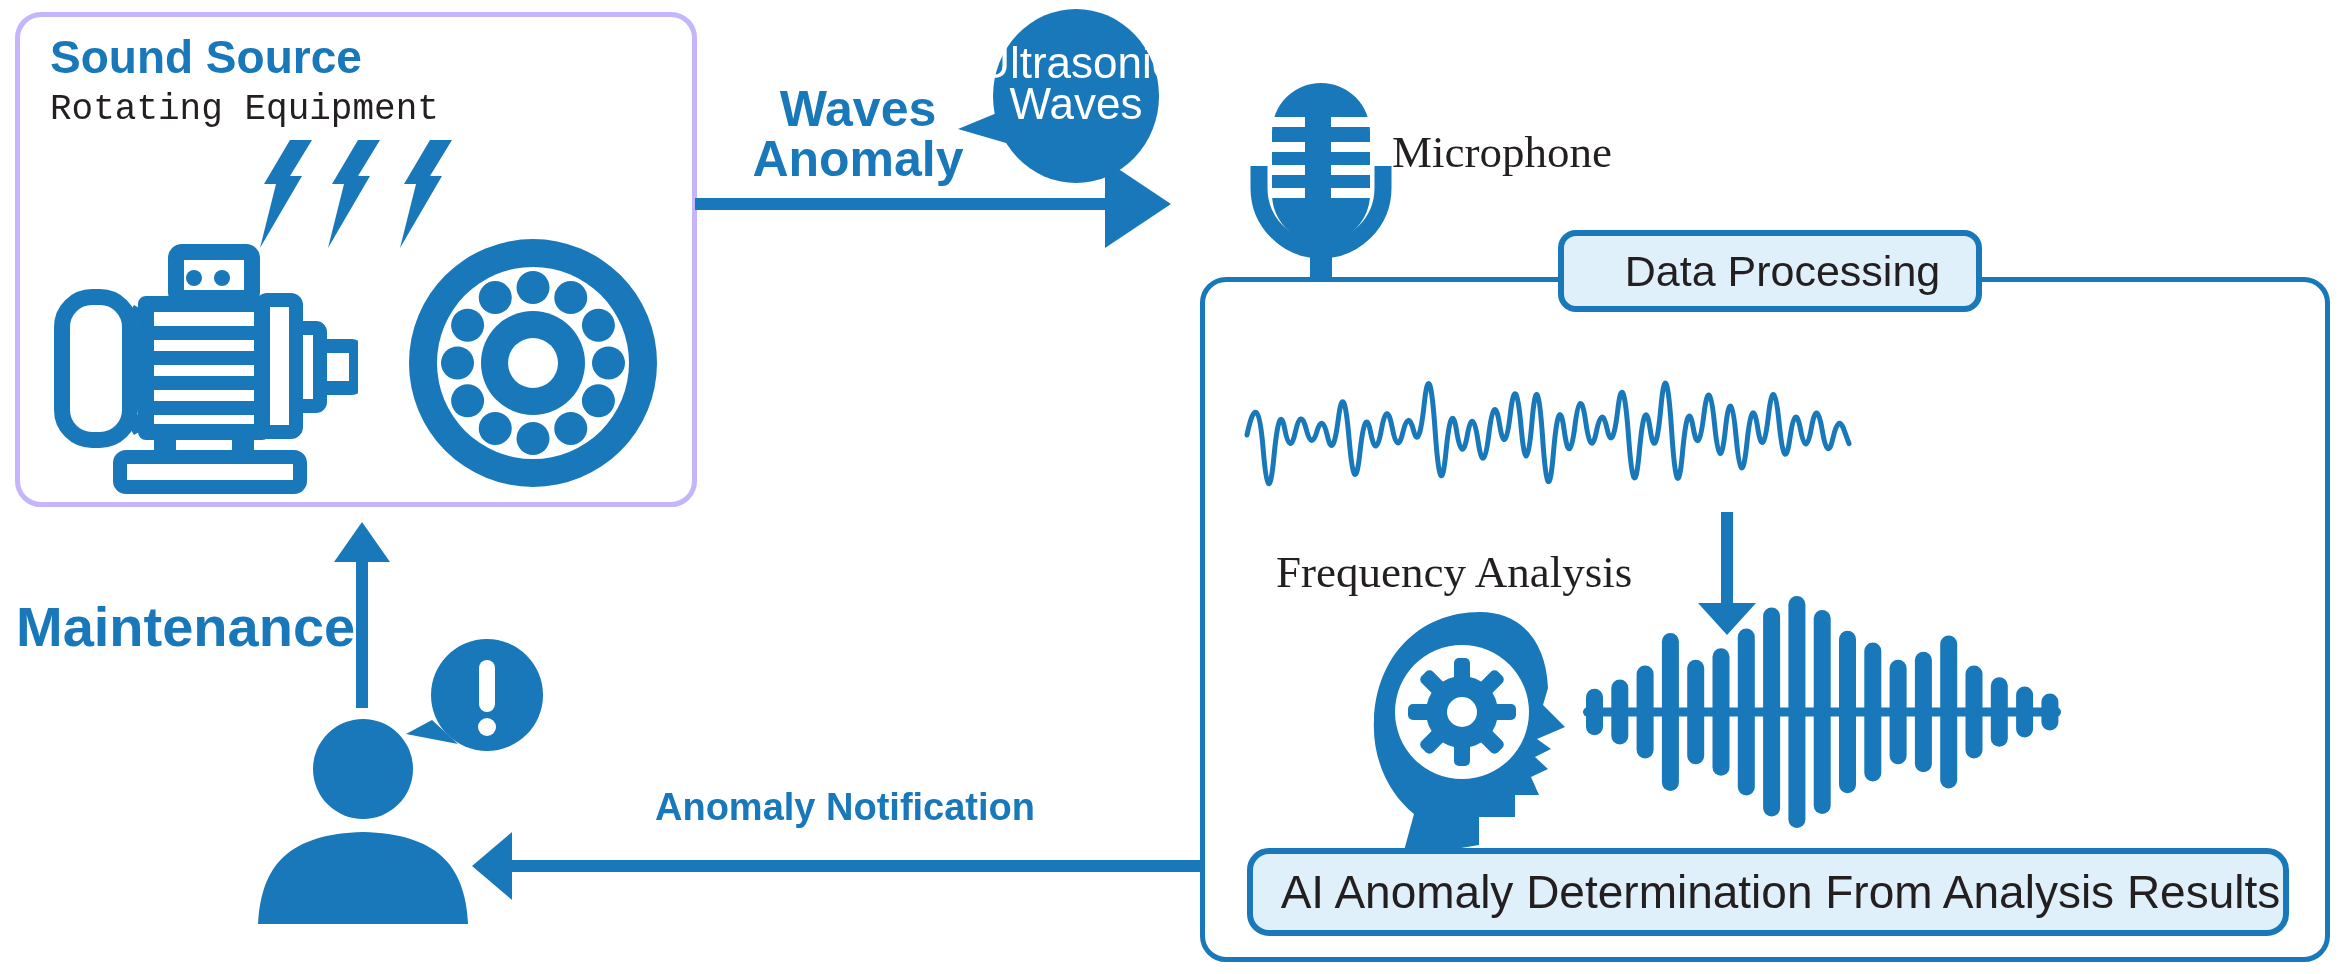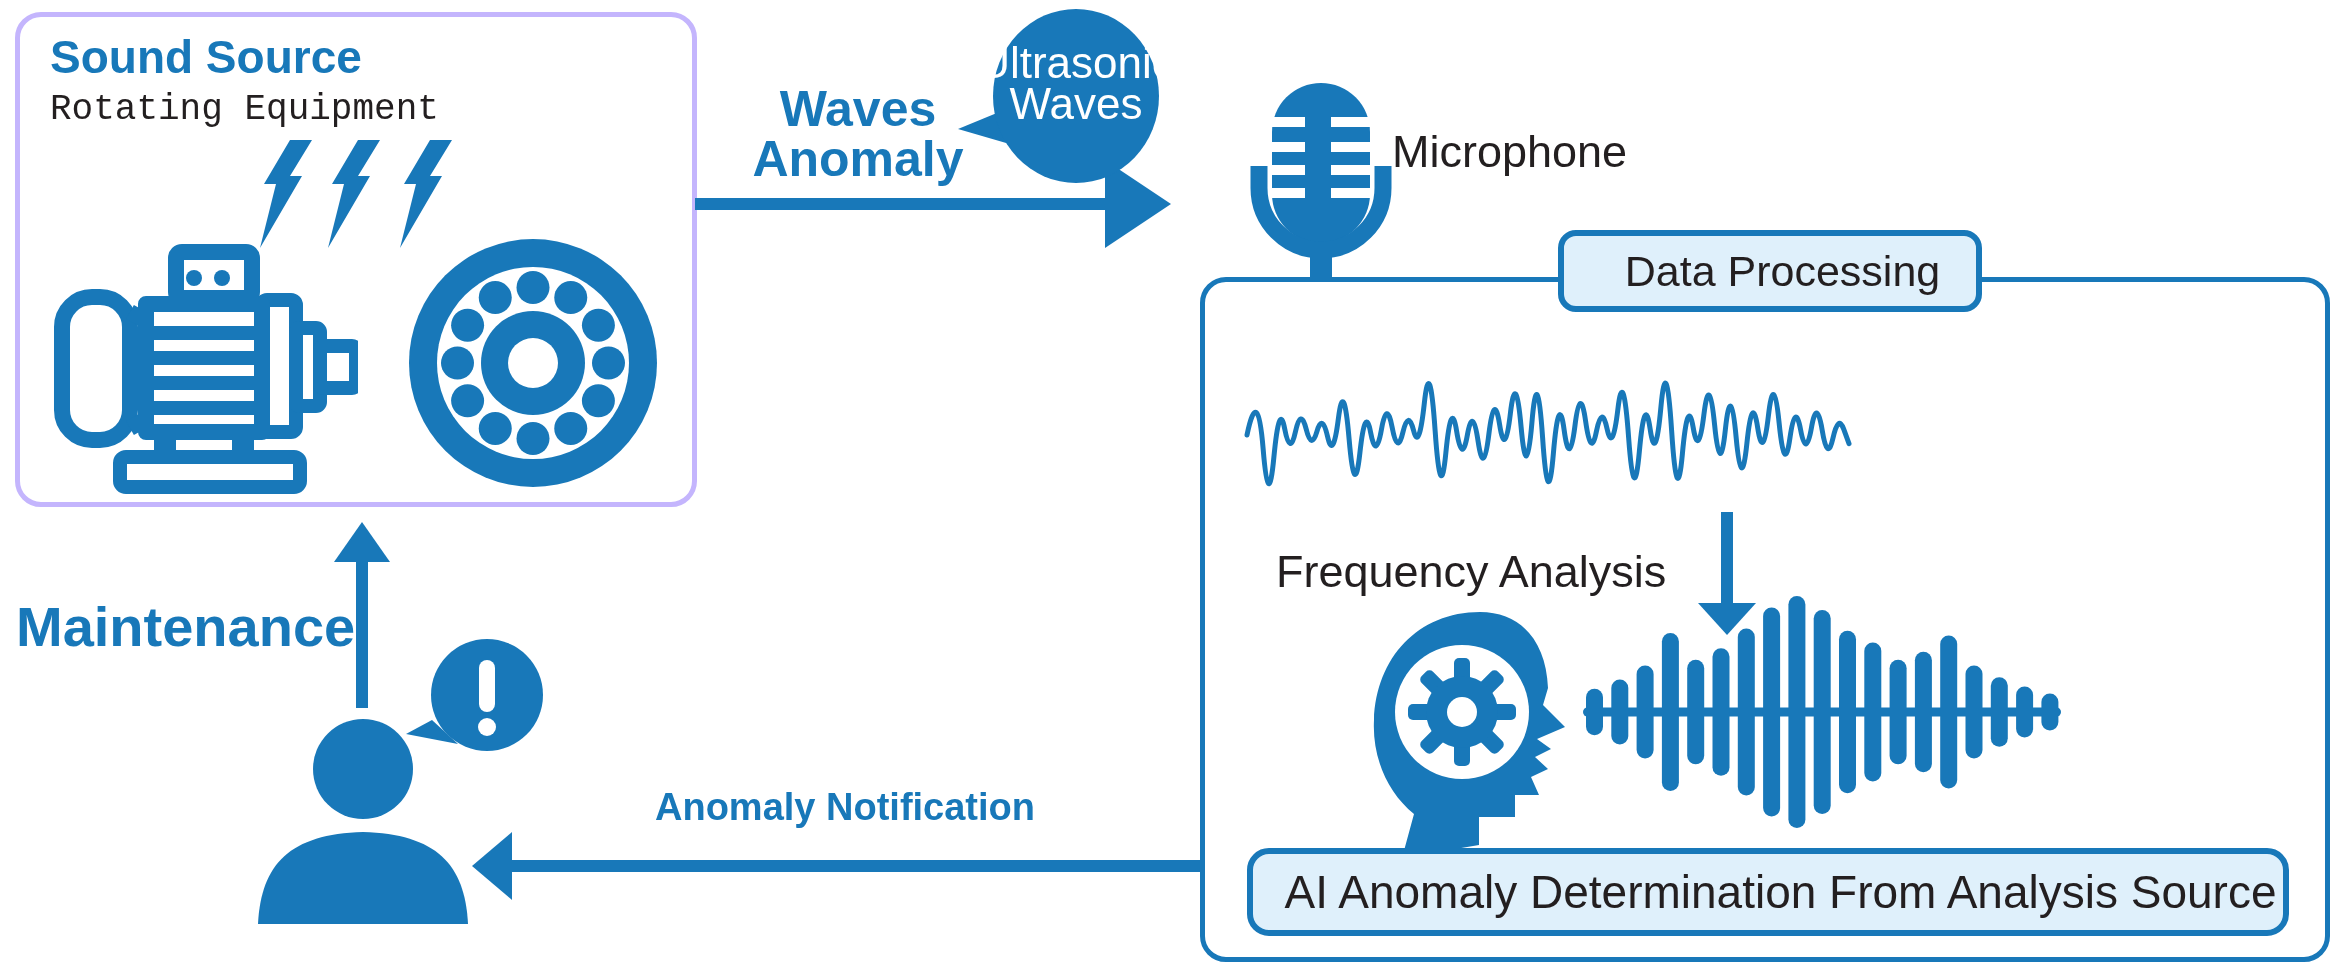--- a/index.html
+++ b/index.html
@@ -24,21 +24,21 @@
     left:1200px;top:277px;width:1130px;height:685px;box-sizing:border-box;
     border:5px solid #1878b9;border-radius:26px;background:#ffffff;
   }
   .badge{
     box-sizing:border-box;border:6px solid #1878b9;border-radius:18px;background:#dff0fb;
     display:flex;align-items:center;justify-content:center;color:#231f20;padding-left:25px;
   }
   #data-processing-badge{left:1558px;top:230px;width:424px;height:82px;font-size:43px;}
   #ai-determination-badge{left:1247px;top:848px;width:1042px;height:88px;font-size:46px;border-radius:22px;}
 
-  .label-black{font-size:45px;color:#231f20;}
+  .label-black{font-size:45px;color:#231f20;font-family:Liberation Serif, serif;}
   .label-blue-bold{font-weight:bold;color:#1878b9;}
 
   #sound-anomaly-label{left:728px;top:84px;width:260px;text-align:center;font-size:50px;line-height:50px;}
   #ultrasonic-text{left:976px;top:42px;width:200px;text-align:center;font-size:44px;line-height:41px;color:#ffffff;}
   #microphone-label{left:1392px;top:126px;}
   #frequency-analysis-label{left:1276px;top:546px;}
   #anomaly-notification-label{left:560px;top:786px;width:570px;text-align:center;font-size:38px;}
   #maintenance-label{left:16px;top:594px;font-size:56px;}
 
   svg{display:block;}
@@ -188,21 +188,21 @@
         <rect x="357.2" y="43.4" width="17" height="153.1" rx="8.5" fill="#1878b9"></rect>
         <rect x="382.5" y="73.6" width="17" height="92.8" rx="8.5" fill="#1878b9"></rect>
         <rect x="407.8" y="85.2" width="17" height="69.6" rx="8.5" fill="#1878b9"></rect>
         <rect x="433.1" y="94.5" width="17" height="51.0" rx="8.5" fill="#1878b9"></rect>
         <rect x="458.4" y="101.4" width="17" height="37.1" rx="8.5" fill="#1878b9"></rect>
       </g>
     <rect x="0" y="115.5" width="478" height="9" rx="4.5" fill="#1878b9"></rect>
   </svg>
 
   <div id="ai-determination-badge" class="abs badge">
-    <span>AI Anomaly Determination From Analysis Source</span>
+    <span>AI Anomaly Determination From Analysis Results</span>
   </div>
 
   <svg class="abs" style="left:472px;top:828px" width="732" height="76" viewBox="0 0 732 76">
     <polygon points="0,38 40,4 40,72" fill="#1878b9"></polygon>
     <rect x="38" y="32" width="694" height="12" fill="#1878b9"></rect>
   </svg>
   <div id="anomaly-notification-label" class="abs label-blue-bold">Anomaly Notification</div>
 
   <svg class="abs" style="left:250px;top:712px" width="230" height="212" viewBox="0 0 230 212">
     <circle cx="113" cy="57" r="50" fill="#1878b9"></circle>

